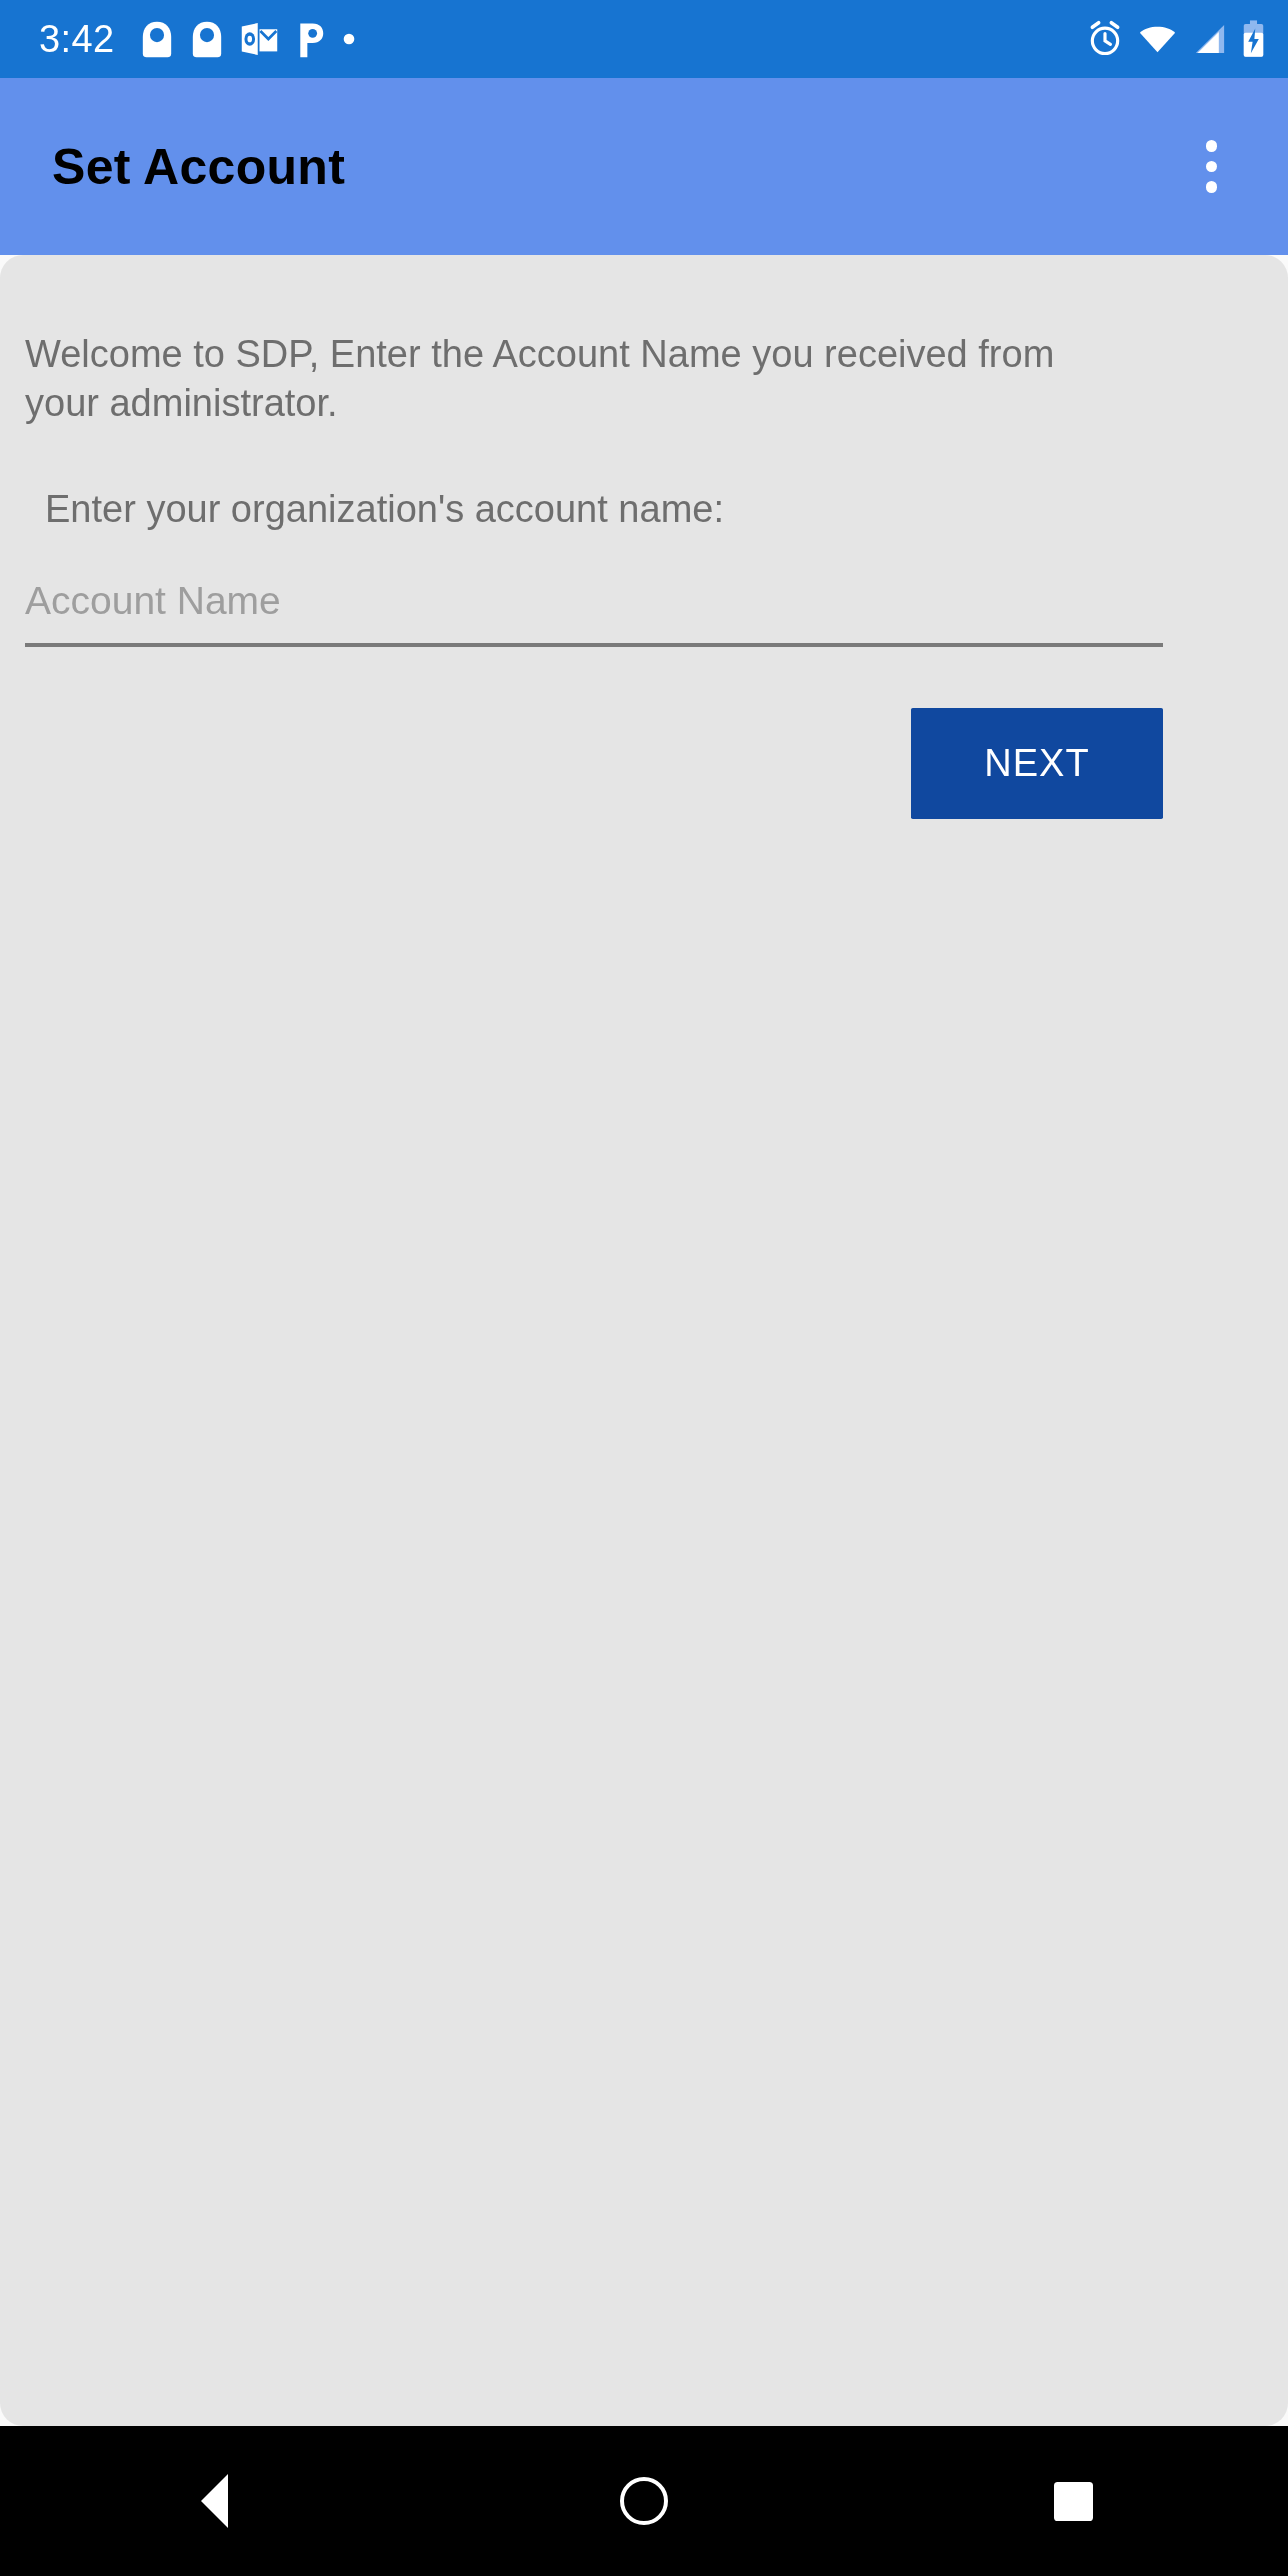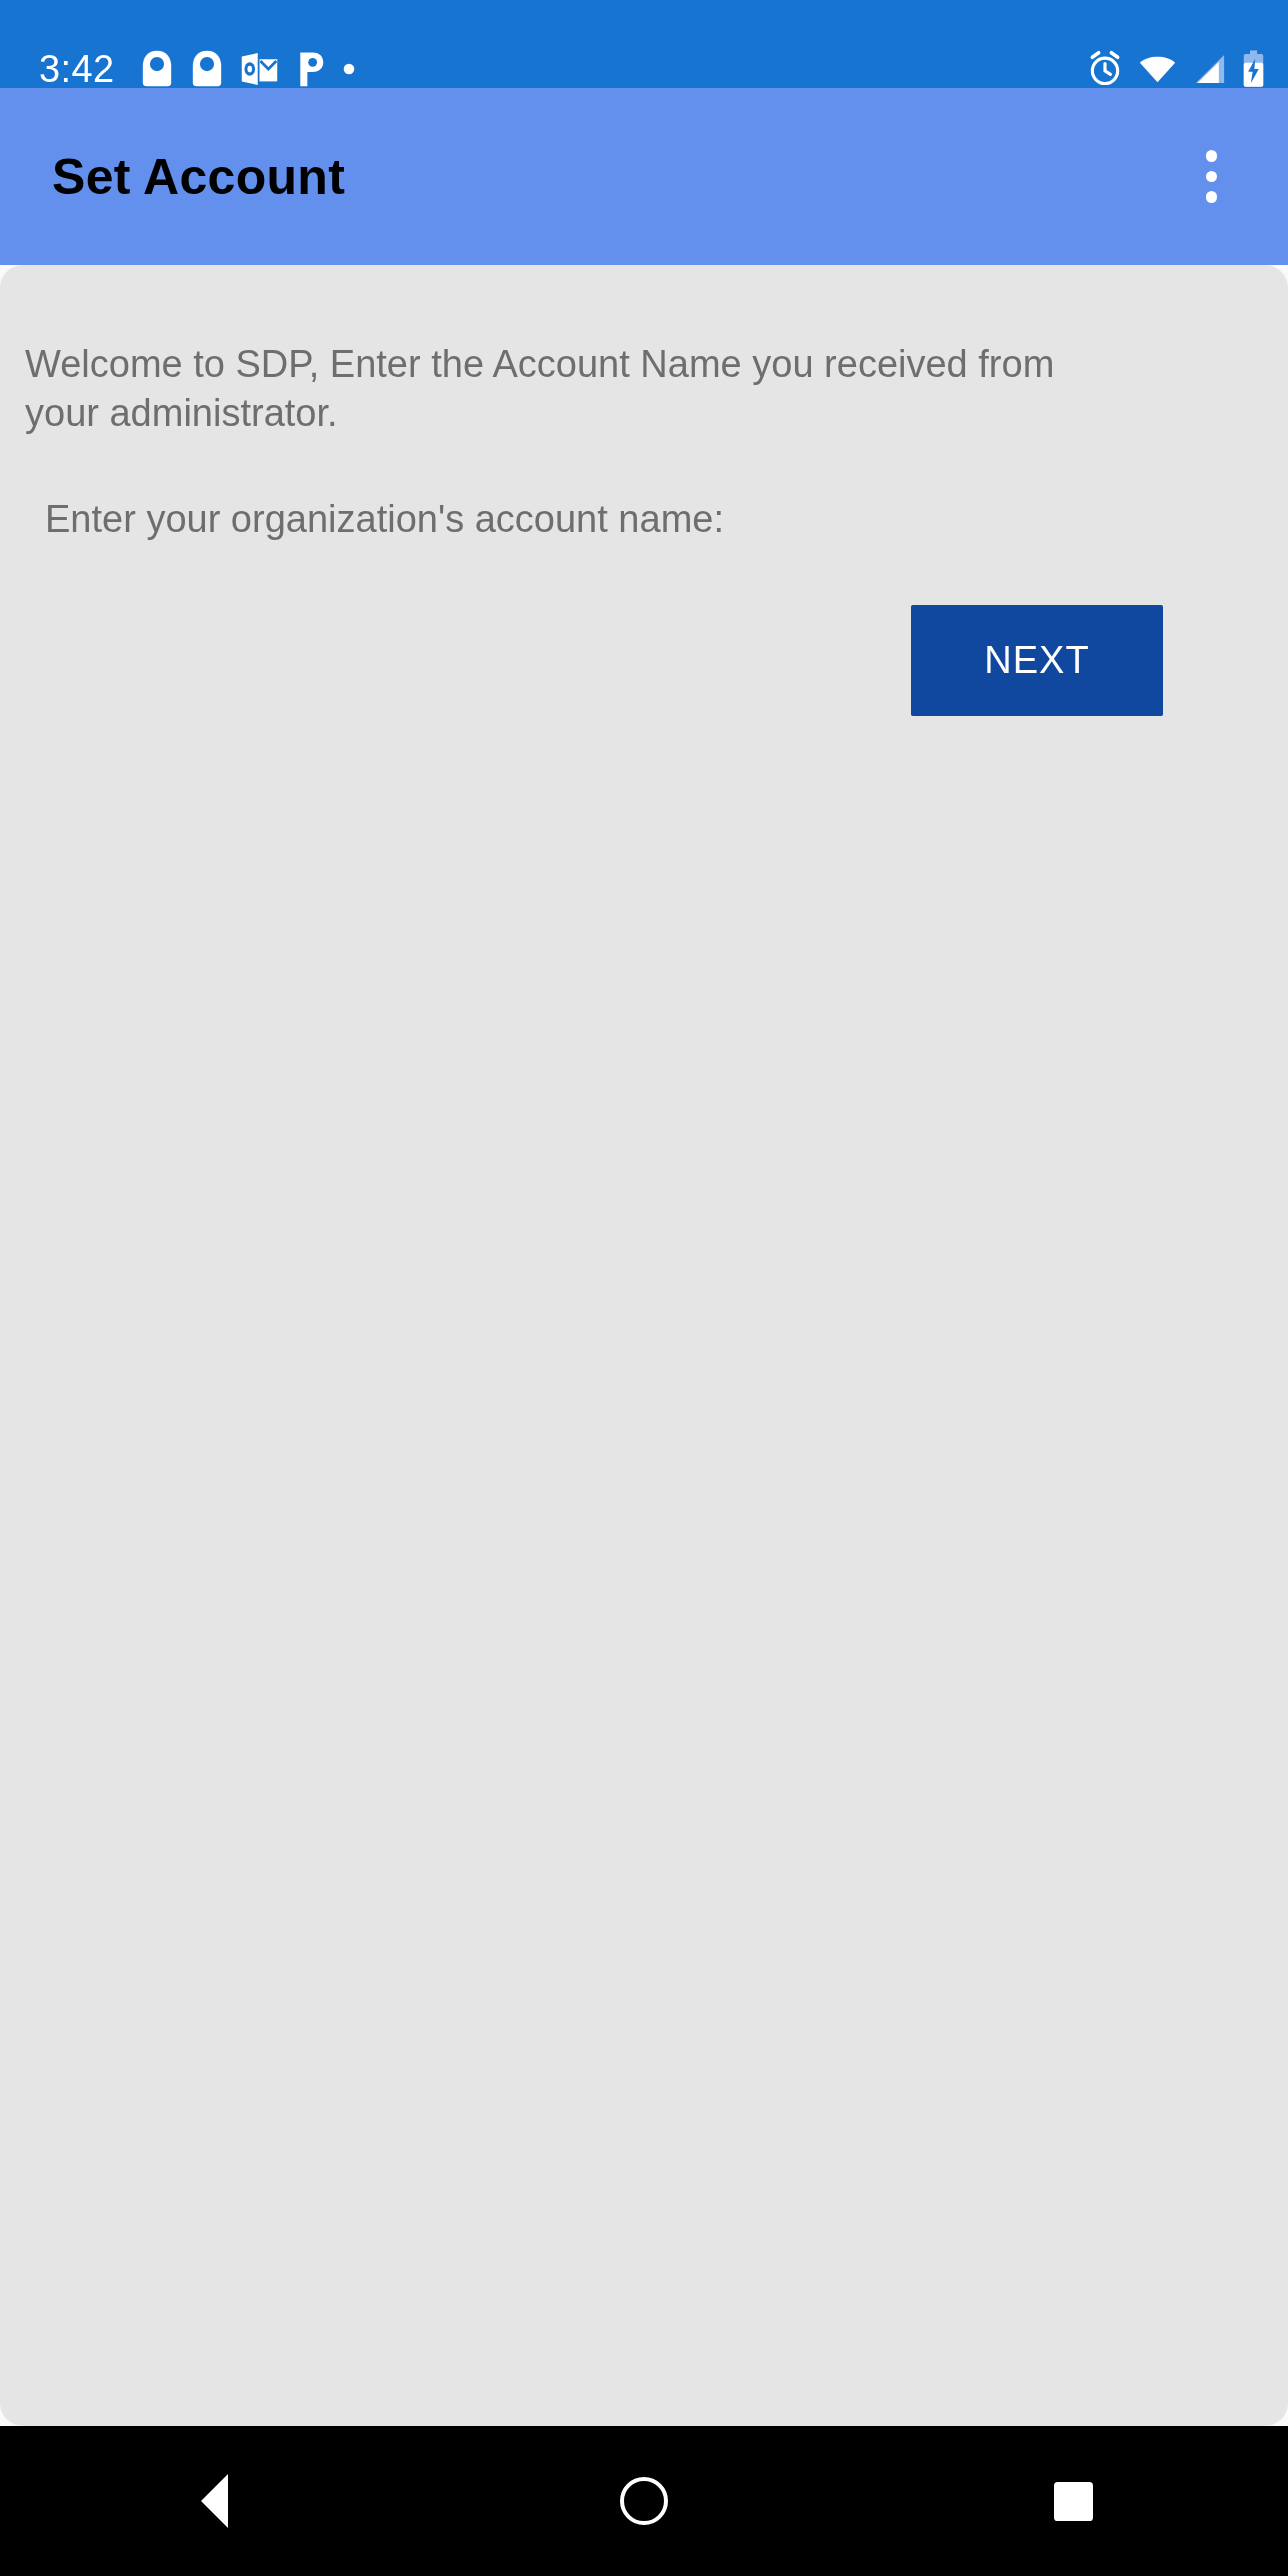--- a/index.html
+++ b/index.html
@@ -14,24 +14,24 @@
     position: relative;
     width: 1288px;
     height: 2576px;
     background: #fafafa;
     display: flex;
     flex-direction: column;
   }
 
   
   .status-bar {
-    height: 88px;
+    height: 78px;
     background: #1774d1;
     display: flex;
-    align-items: flex-end;
+    align-items: center;
     padding: 0 23px 0 39px;
     flex: 0 0 auto;
   }
   .status-clock {
     color: #ffffff;
     font-size: 38px;
     font-weight: 400;
     letter-spacing: 0.4px;
     line-height: 1;
     margin-right: 25px;
@@ -264,20 +264,24 @@
       <span class="overflow-dot"></span>
       <span class="overflow-dot"></span>
       <span class="overflow-dot"></span>
     </div>
   </div>
 
   <div class="content">
     <div class="welcome-text">Welcome to SDP, Enter the Account Name you received from your administrator.</div>
     <div class="prompt-text">Enter your organization's account name:</div>
 
+    <div class="field-wrap">
+      <input class="account-input" type="text" placeholder="Account Name" style="">
+      <div class="field-underline"></div>
+    </div>
 
     <div class="button-row">
       <button class="next-button">NEXT</button>
     </div>
   </div>
 
   <div class="nav-bar">
     <div class="nav-btn">
       <span class="nav-back"></span>
     </div>

